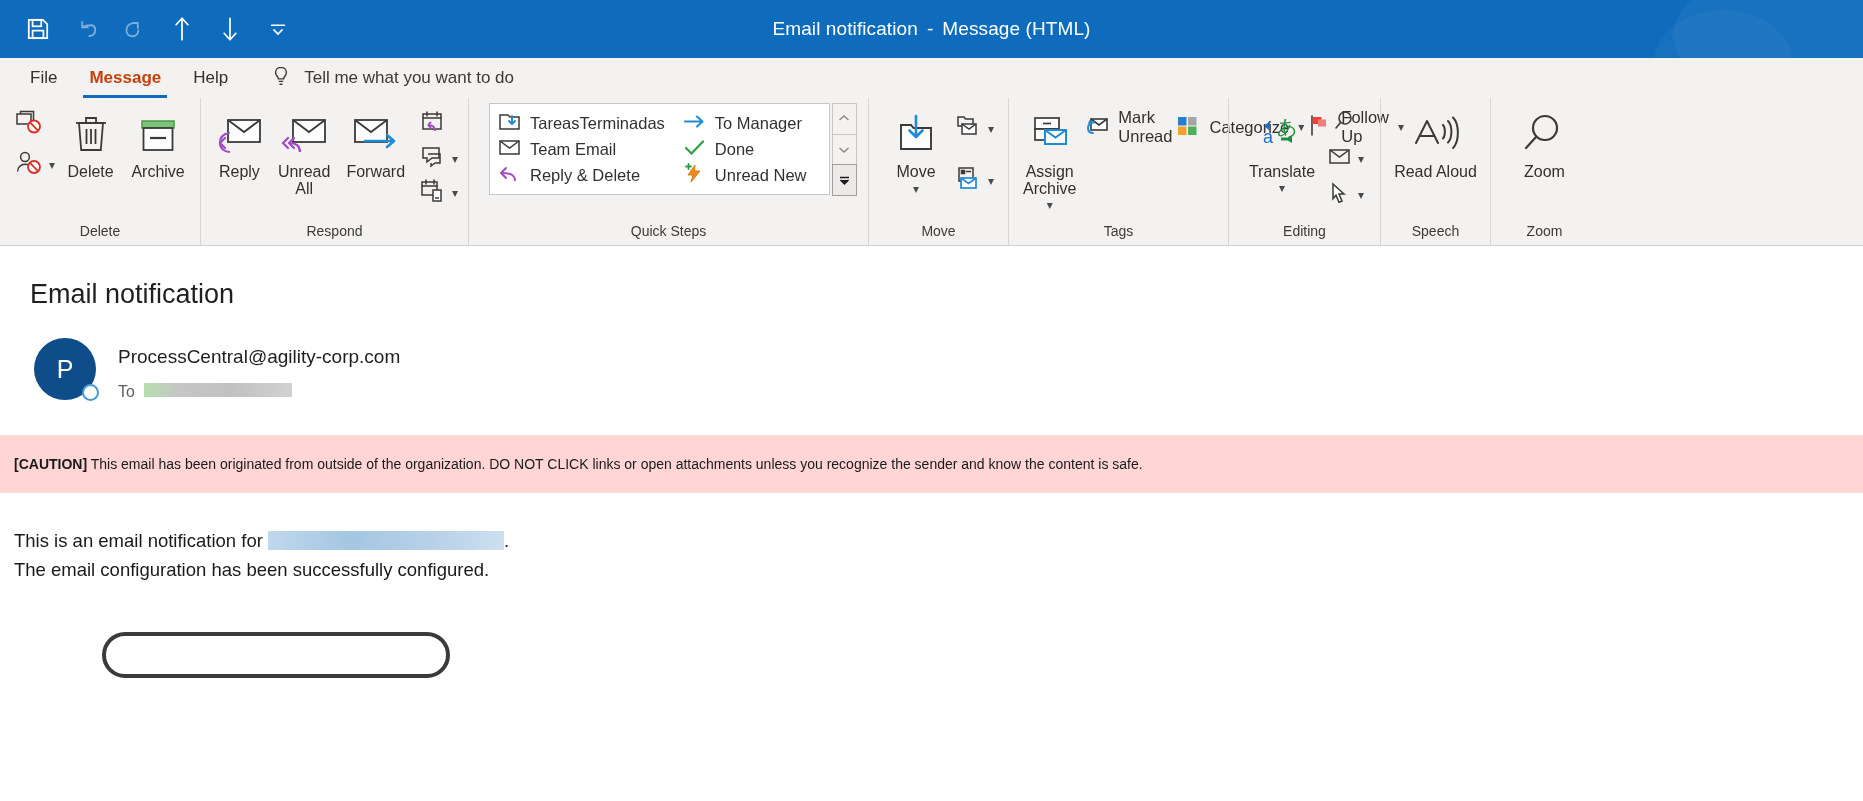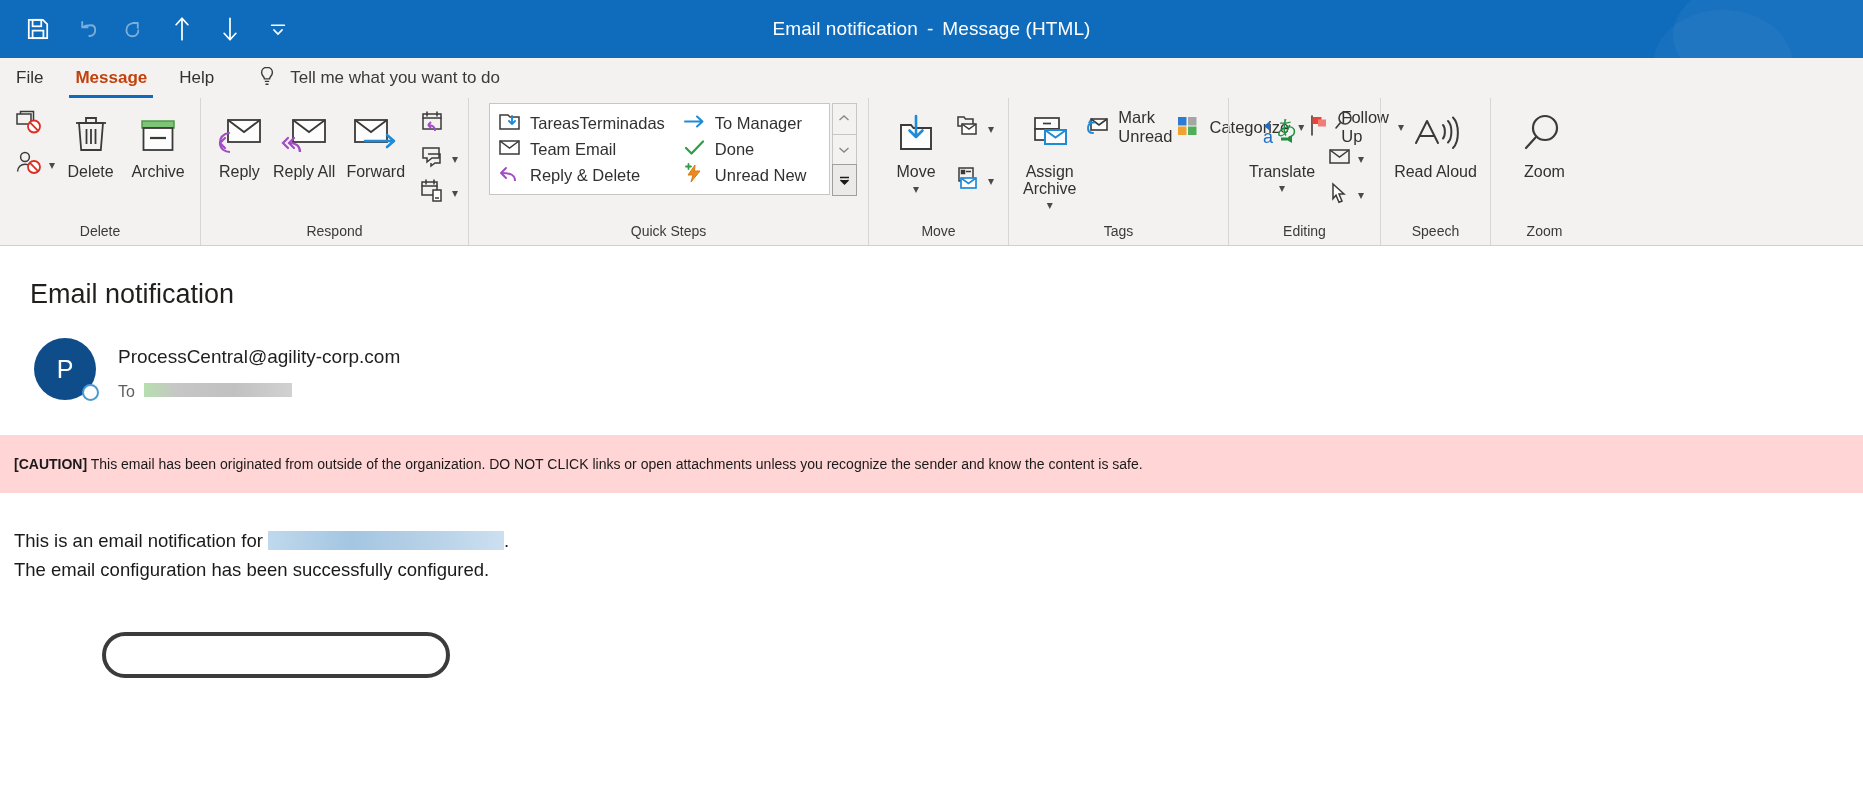--- a/index.html
+++ b/index.html
@@ -42,20 +42,21 @@
     z-index: 1; pointer-events: none;
   }
   .title-text .sep { padding: 0 9px; }
 
   
   .tabstrip {
     height: 40px;
     background: #f3f2f1;
     display: flex;
     align-items: stretch;
+    padding-left: 14px;
     font-size: 17px;
     color: #323130;
   }
   .tab {
     display: flex; align-items: center; justify-content: center;
     padding: 0 16px; position: relative; cursor: default;
   }
   .tab.active { font-weight: bold; color: #c2410c; }
   .tab.active::after {
     content: ""; position: absolute; left: 10px; right: 10px; bottom: 0;
@@ -301,21 +302,21 @@
       </div>
       <div class="bigbtn">
         <span class="ico">
           <svg width="50" height="46" viewBox="0 0 50 46" fill="none">
             <rect x="14" y="8" width="32" height="22" fill="#fdfdfd" stroke="#3b3a39" stroke-width="1.8"></rect>
             <path d="M14 8l16 12 16-12" stroke="#3b3a39" stroke-width="1.8" fill="none"></path>
             <path d="M9 26l-5 5 5 5M15 26l-5 5 5 5" stroke="#a24bc4" stroke-width="2.2" fill="none" stroke-linecap="round"></path>
             <path d="M10 31c6 0 11 2 11 9" stroke="#a24bc4" stroke-width="2.2" fill="none"></path>
           </svg>
         </span>
-        <span class="lbl">Reply All</span>
+        <span class="lbl">Unread All</span>
       </div>
       <div class="bigbtn" style="width:80px;">
         <span class="ico">
           <svg width="50" height="46" viewBox="0 0 50 46" fill="none">
             <rect x="4" y="8" width="32" height="22" fill="#fdfdfd" stroke="#3b3a39" stroke-width="1.8"></rect>
             <path d="M4 8l16 12 16-12" stroke="#3b3a39" stroke-width="1.8" fill="none"></path>
             <path d="M14 29h28M36 23l7 6-7 6" stroke="#1f8bd6" stroke-width="2.6" fill="none" stroke-linecap="round" stroke-linejoin="round"></path>
           </svg>
         </span>
         <span class="lbl">Forward</span>

